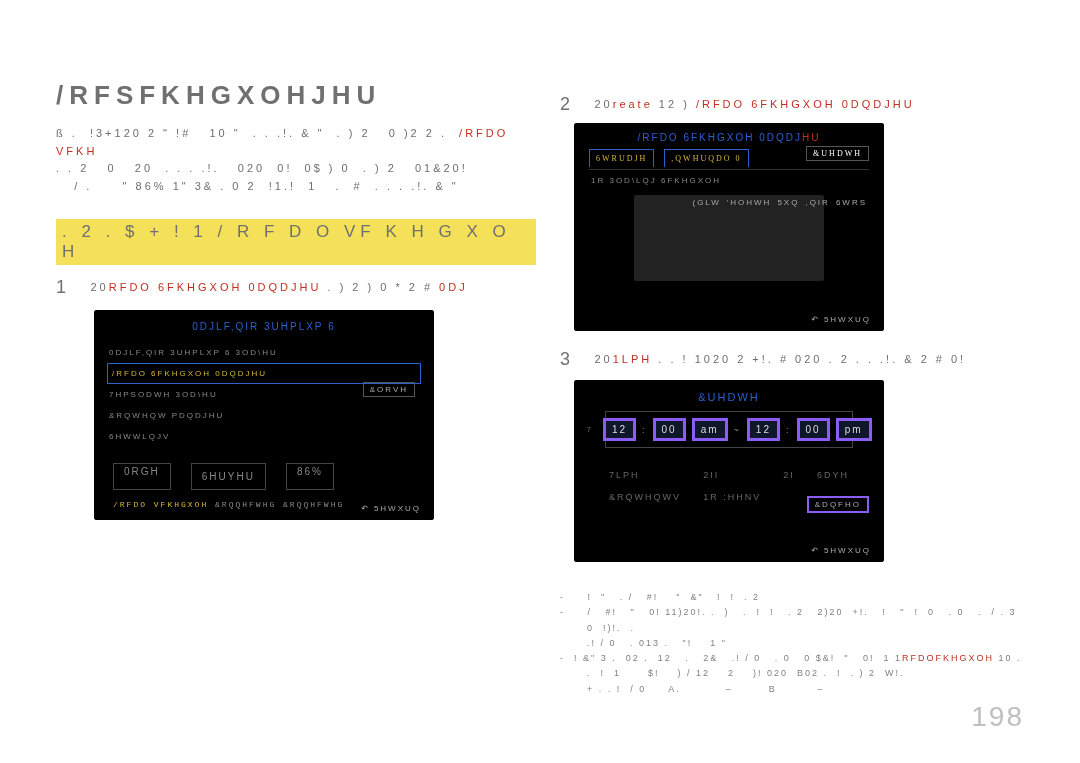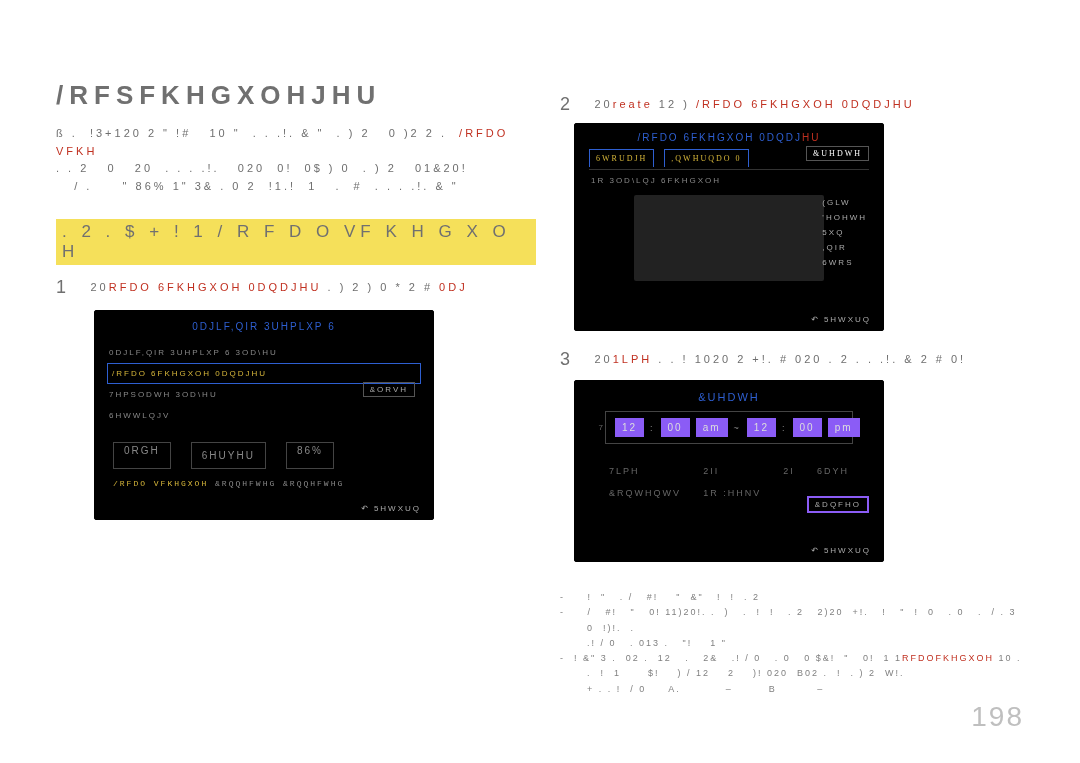--- a/index.html
+++ b/index.html
@@ -177,21 +177,21 @@
     margin: 4px auto 0 auto;
     width: 62%;
     height: 86px;
     border-radius: 2px;
   }
   .sidecmds {
     position: absolute;
     right: 16px;
     top: 74px;
     display: flex;
-    flex-direction: column;
+    flex-direction: row;
     gap: 6px;
     font-size: 8px;
     color: #aaa;
   }
   .screen3 {
     background: #000;
     border: 1px solid #000;
     border-radius: 2px;
     color: #aaa;
     font-size: 9px;
@@ -209,25 +209,25 @@
   .time-row {
     display: flex;
     align-items: center;
     justify-content: center;
     gap: 6px;
     border: 1px solid #444;
     margin: 0 30px;
     padding: 6px 8px;
   }
   .time-row .box {
-    border: 1px solid #8b5cf6;
+    border: 3px solid #8b5cf6;
     padding: 3px 6px;
     font-size: 10px;
     color: #ddd;
-    background: #8b5cf6;
+    background: #0f172a;
   }
   .time-row .sep { color: #888; }
   .grid2 {
     display: flex;
     justify-content: space-between;
     margin: 22px 34px 8px 34px;
   }
   .grid2 .col {
     display: flex;
     flex-direction: column;
@@ -284,20 +284,21 @@
       <span class="step-text" id="step1-text"><span class="">  20</span><span class="red">RFDO 6FKHGXOH 0DQDJHU</span><span class=""> . ) 2    )    0 * 2 # </span><span class="red">0DJ</span></span>
     </div>
 
     
     <div class="screen" style="width:338px;height:208px;margin-left:38px;">
       <div class="screen-title">0DJLF,QIR 3UHPLXP 6</div>
       <div class="screen-list" id="s1-list">
           <div class="screen-list-item">0DJLF,QIR 3UHPLXP 6 3OD\HU</div>
           <div class="screen-list-item sel">/RFDO 6FKHGXOH 0DQDJHU</div>
           <div class="screen-list-item">7HPSODWH 3OD\HU</div>
+          <div class="screen-list-item">&amp;RQWHQW PDQDJHU</div>
           <div class="screen-list-item">6HWWLQJV</div>
         </div>
       <div class="close-btn">&amp;ORVH</div>
       <div class="bottom-row" id="s1-bottom">
           <div class="cell" style="border:1px solid #444;padding:2px 10px;">0RGH</div>
           <div class="cell" style="border:1px solid #444;padding:7px 10px;">6HUYHU</div>
           <div class="cell" style="border:1px solid #444;padding:2px 10px;">86%</div>
         </div>
       <div class="status-line" id="s1-status"><span class="gold">/RFDO VFKHGXOH</span> <span class="">&amp;RQQHFWHG &amp;RQQHFWHG</span></div>
       <div class="return">5HWXUQ</div>

